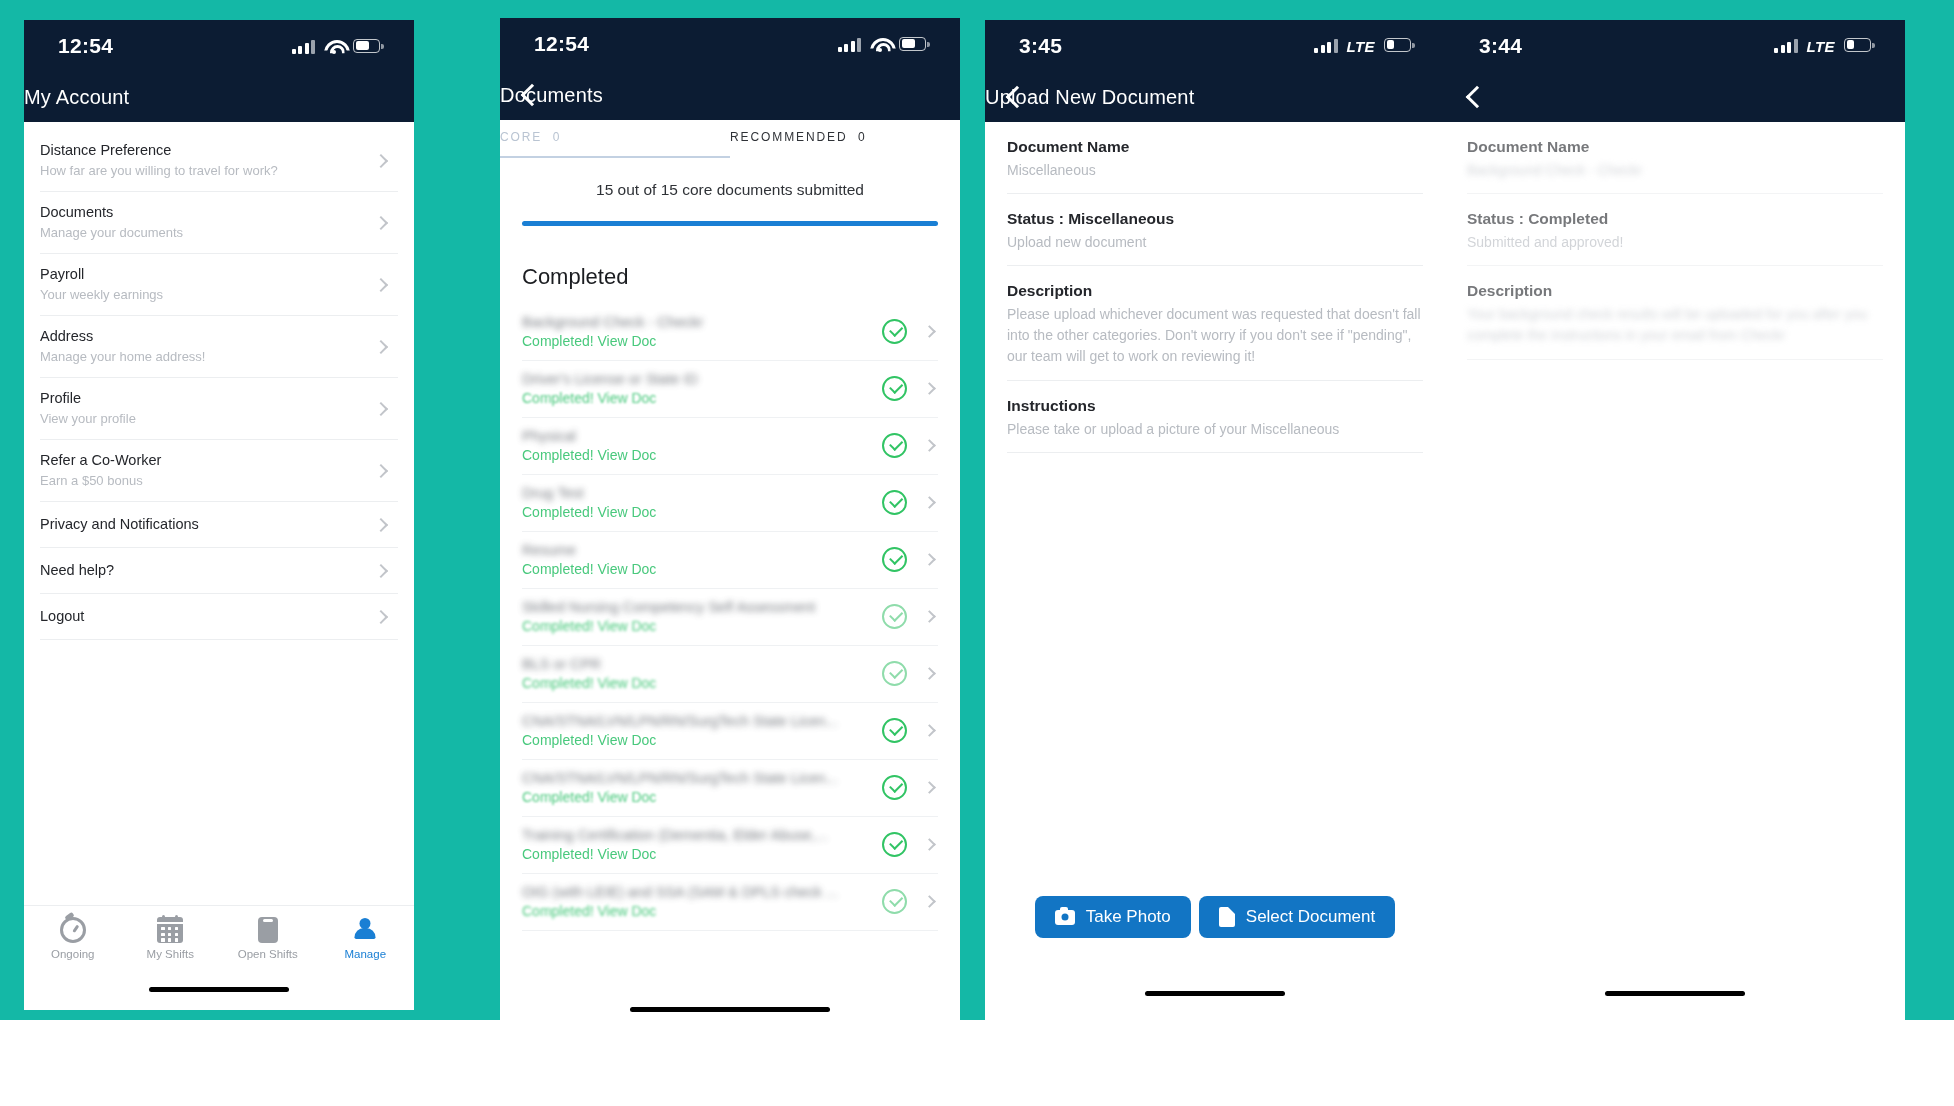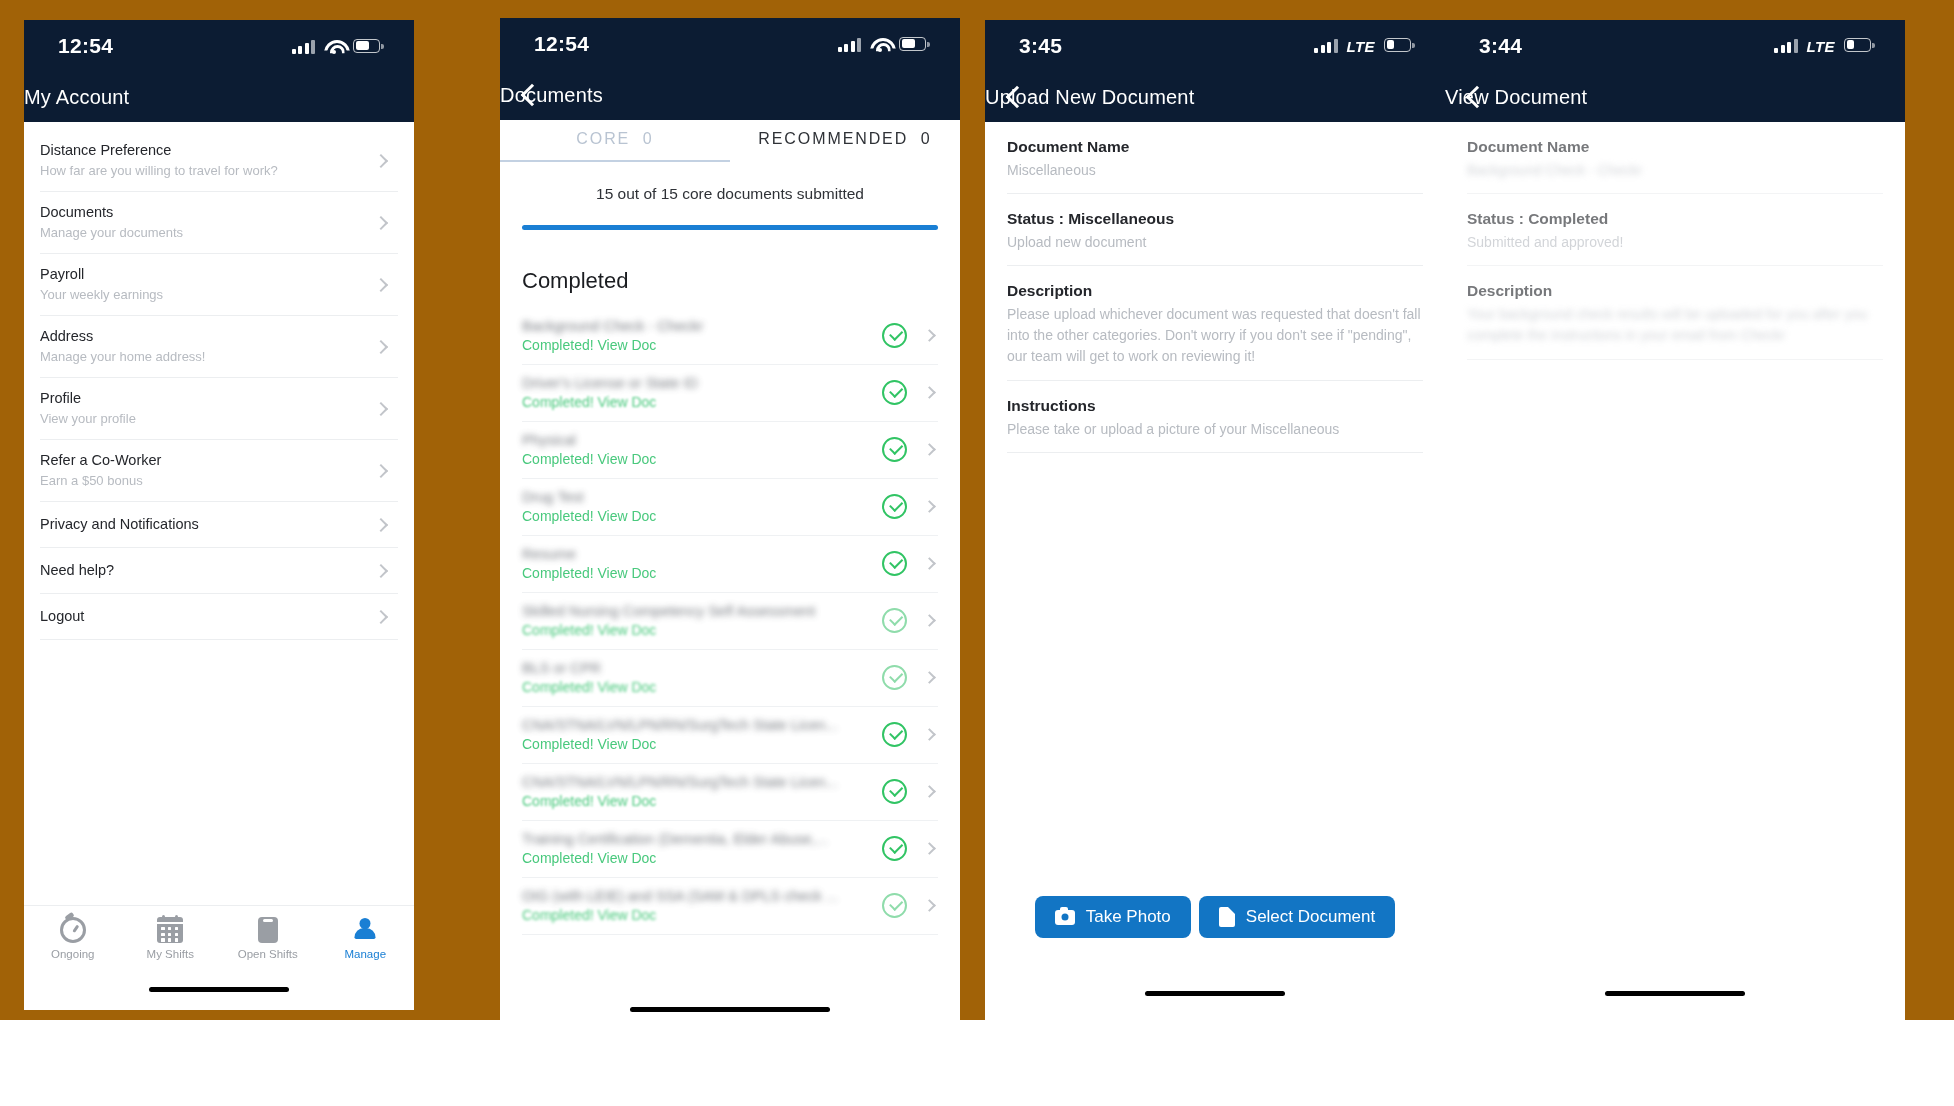--- a/index.html
+++ b/index.html
@@ -5,21 +5,21 @@
   * { box-sizing: border-box; margin: 0; padding: 0; }
   html, body {
     width: 1954px; height: 1106px;
     background: #ffffff;
     font-family: "Liberation Sans", sans-serif;
     overflow: hidden;
   }
   .stage {
     position: relative;
     width: 1954px; height: 1020px;
-    background: #a16207;
+    background: #14b8a6;
   }
 
   
   .phone {
     position: absolute;
     background: #ffffff;
     overflow: hidden;
   }
   #phone1 { left: 24px;   top: 20px;  width: 390px; height: 990px; }
   #phone2 { left: 500px;  top: 18px;  width: 460px; height: 1002px; }
@@ -229,22 +229,22 @@
     background: #000; border-radius: 4px;
   }
 
   
   .doc-tabs {
     display: flex;
     padding-top: 10px;
   }
   .doc-tab {
     flex: 1;
-    text-align: center;
-    font-size: 16px;
+    text-align: left;
+    font-size: 12px;
     letter-spacing: 1.9px;
     padding-bottom: 12px;
     color: #2f3237;
     cursor: pointer;
   }
   .doc-tab.inactive { color: #b9c4d2; }
   .doc-tab-underline {
     height: 2px; background: #c3d1e2; width: 50%;
   }
   .doc-sub {
@@ -699,21 +699,20 @@
             <i></i>
           </span>
         <span class="lte">LTE</span>
         <span class="battery">
             <span style="width:34%"></span>
           </span>
       </div>
     </div>
     <div class="navbar">
       <span class="backchev"></span>
-      <div class="title">View Document</div>
     </div>
 
     <div class="detail faded">
       <div class="detail-sec">
         <div class="lab">Document Name</div>
         <div class="val blurtext">Background Check - Checkr</div>
       </div>
       <div class="detail-sec">
         <div class="lab">Status : Completed</div>
         <div class="val">Submitted and approved!</div>

